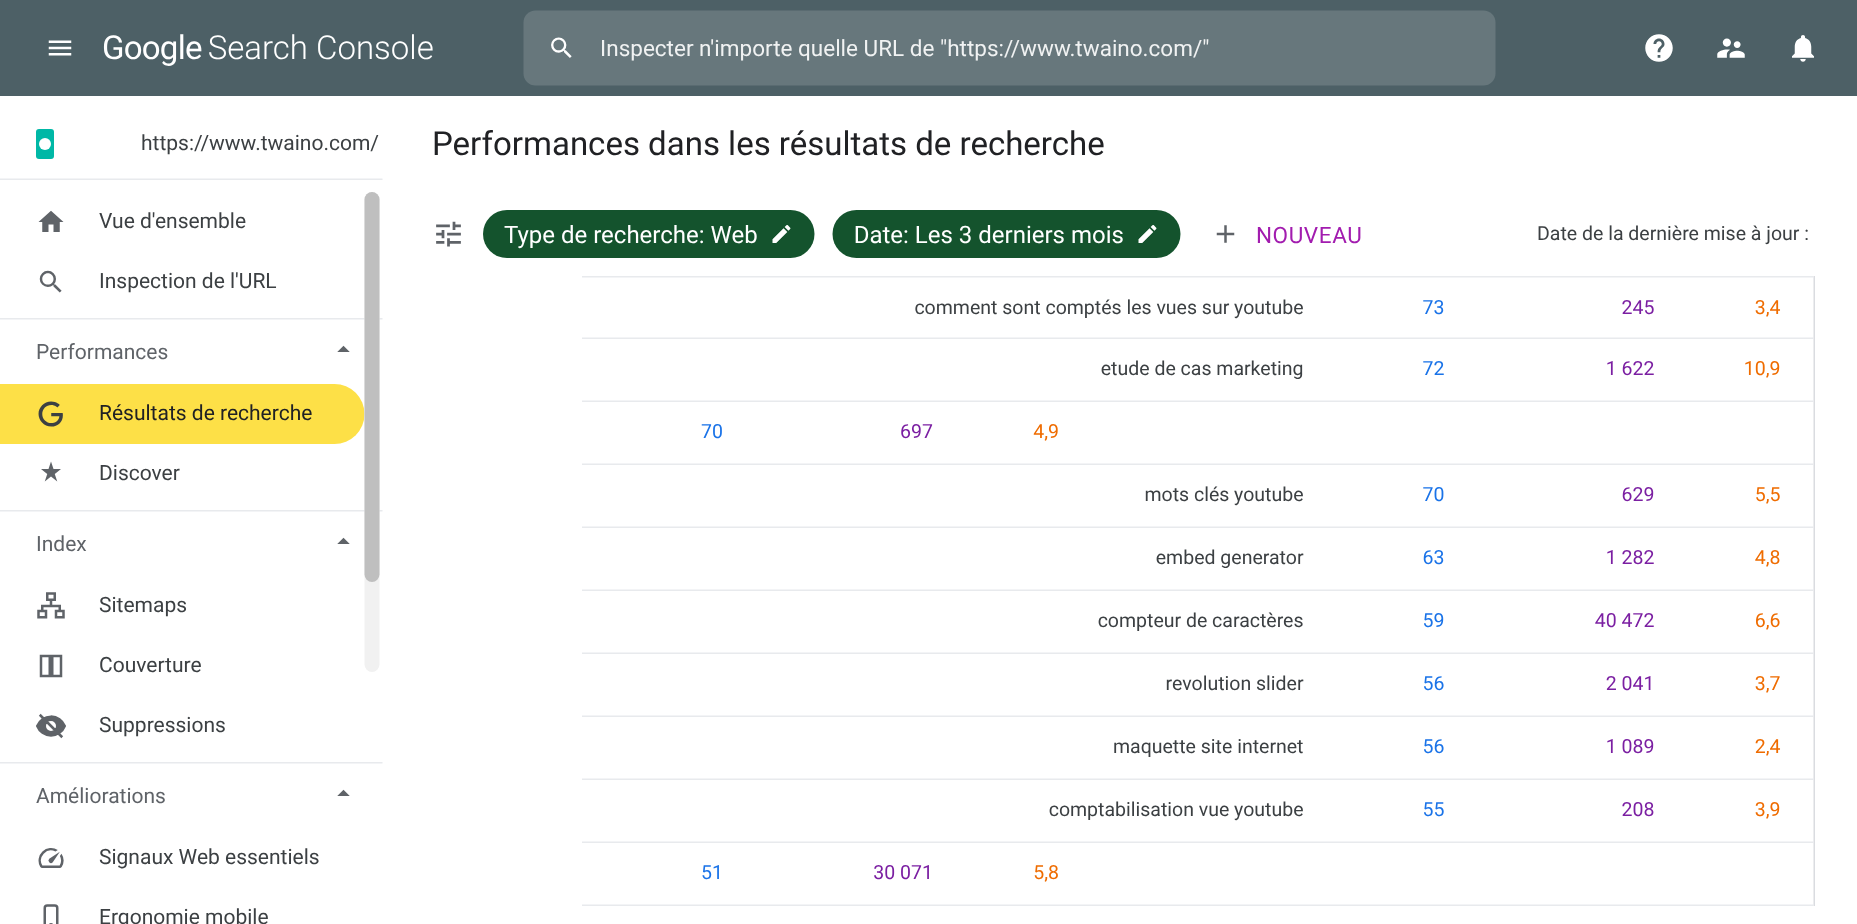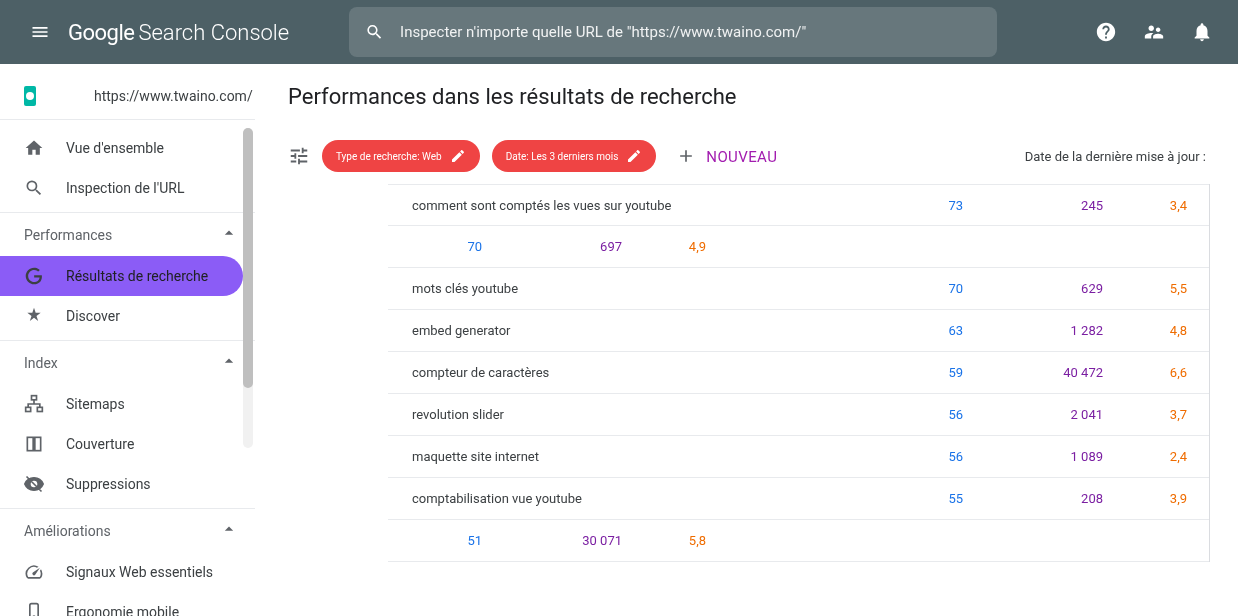--- a/index.html
+++ b/index.html
@@ -66,21 +66,21 @@
       height: 40px;
       display: flex;
       align-items: center;
       padding: 0 16px 0 24px;
       font-size: 14px;
       color: #3c4043;
       cursor: pointer;
       border-radius: 0 20px 20px 0;
       margin-right: 12px;
     }
-    .nav-item.selected { background: #8b5cf6; color: #202124; }
+    .nav-item.selected { background: #fde047; color: #202124; }
     .nav-icon { width: 24px; color: #5f6368; display: flex; align-items: center; margin-right: 18px; }
     .nav-item.selected .nav-icon { color: #3c4043; }
 
     .nav-section {
       height: 44px;
       display: flex;
       align-items: center;
       padding: 0 16px 0 24px;
       font-size: 14px;
       color: #5f6368;
@@ -103,45 +103,45 @@
     .filter-bar {
       height: 56px;
       padding: 0 32px;
       display: flex;
       align-items: center;
       gap: 12px;
     }
     .filter-icon { color: #5f6368; display:flex; }
     .chip {
       height: 32px;
-      background: #ef4444;
+      background: #14532d;
       color: #fff;
       border-radius: 16px;
       padding: 0 14px;
       display: flex;
       align-items: center;
-      font-size: 10px;
+      font-size: 16px;
       cursor: pointer;
       gap: 8px;
     }
     .chip svg { width: 16px; height: 16px; }
     .add-new { display: flex; align-items: flex-end; gap: 10px; color: #a21caf; font-size: 15px; letter-spacing: 0.4px; cursor: pointer; margin-left: 8px; }
     .update-text { margin-left: auto; font-size: 13px; color: #3c4043; }
 
     .table-wrap { padding: 0 28px 0 12px; flex: 1; }
     .table { border: 1px solid #dadce0; border-left: none; border-top: none; border-bottom: none; }
     .row {
       display: flex;
       height: 42px;
       align-items: center;
       border-bottom: 1px solid #e8eaed;
       font-size: 13px;
     }
     .row:first-child { border-top: 1px solid #e8eaed; }
-    .cell-query { flex: 1; padding-left: 24px; color: #3c4043; cursor: pointer; }
+    .cell-query { flex: 1; padding-left: 24px; color: #3c4043; cursor: pointer; text-align: right; }
     .cell-num { width: 130px; text-align: right; padding-right: 26px; }
     .c-clicks { color: #1a73e8; width: 120px; }
     .c-impr { color: #7b1fa2; width: 140px; }
     .c-pos { color: #ef6c00; width: 80px; padding-right: 22px; }
 
     .main-wrap { position: relative; }
   </style>
 </head>
 <body>
 
@@ -331,20 +331,26 @@
 
     <div class="table-wrap">
       <div class="table" style="margin-left: 120px;">
           <div class="row">
             <div class="cell-query">comment sont comptés les vues sur youtube</div>
             <div class="cell-num c-clicks">73</div>
             <div class="cell-num c-impr">245</div>
             <div class="cell-num c-pos">3,4</div>
           </div>
           <div class="row">
+            <div class="cell-query">etude de cas marketing</div>
+            <div class="cell-num c-clicks">72</div>
+            <div class="cell-num c-impr">1 622</div>
+            <div class="cell-num c-pos">10,9</div>
+          </div>
+          <div class="row">
             <div class="cell-num c-clicks">70</div>
             <div class="cell-num c-impr">697</div>
             <div class="cell-num c-pos">4,9</div>
           </div>
           <div class="row">
             <div class="cell-query">mots clés youtube</div>
             <div class="cell-num c-clicks">70</div>
             <div class="cell-num c-impr">629</div>
             <div class="cell-num c-pos">5,5</div>
           </div>

